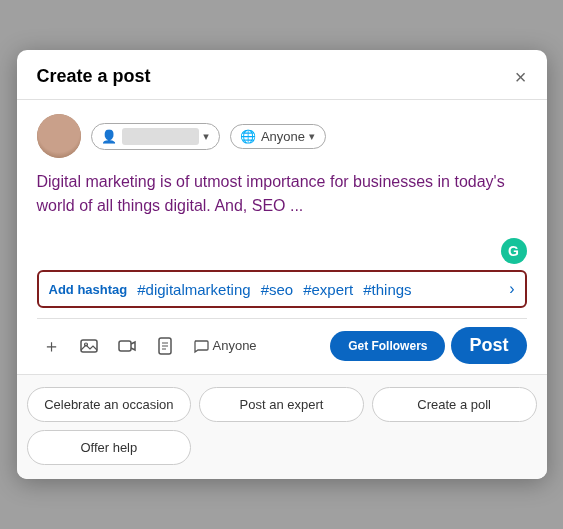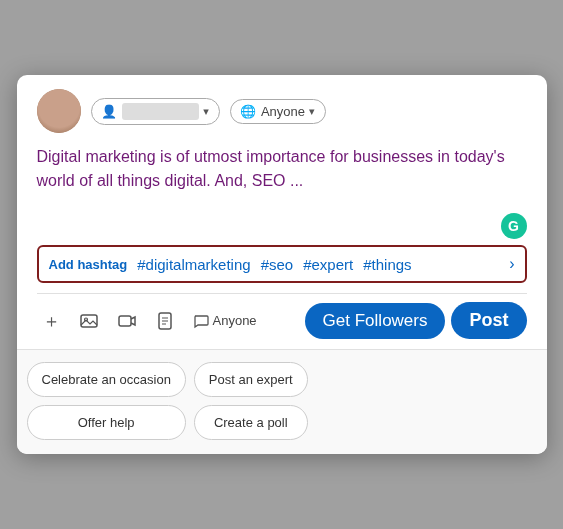--- a/index.html
+++ b/index.html
@@ -201,38 +201,38 @@
       padding: 4px 6px;
       border-radius: 4px;
     }
     .spacer { flex: 1; }
     .get-followers-btn {
       background: #0a66c2;
       color: #fff;
       border: none;
       border-radius: 20px;
       padding: 8px 18px;
-      font-size: 17px;
-      font-weight: 400;
+      font-size: 12px;
+      font-weight: 700;
       cursor: pointer;
       white-space: nowrap;
     }
     .post-btn {
       background: #0a66c2;
       color: #fff;
       border: none;
       border-radius: 20px;
       padding: 8px 18px;
       font-size: 18px;
       font-weight: 600;
       cursor: pointer;
     }
     .quick-actions {
       display: grid;
-      grid-template-columns: 1fr 1fr 1fr 1fr;
+      grid-template-columns: 1fr 1fr 1fr;
       gap: 8px;
       padding: 12px 10px 14px 10px;
       background: #f9f9f9;
       border-top: 1px solid #e0e0e0;
     }
     .quick-action-btn {
       background: #fff;
       border: 1px solid #ccc;
       border-radius: 20px;
       padding: 9px 14px;
@@ -244,20 +244,24 @@
     }
     .offer-help-row {
       grid-column: 1 / 2;
     }
   </style>
 </head>
 <body>
 
 <div class="modal">
 
+  <div class="modal-header">
+    <span class="modal-title">Create a post</span>
+    <button class="close-btn">×</button>
+  </div>
 
   <div class="modal-body">
 
     <div class="user-row">
       <div class="avatar">
         <div class="avatar-img"></div>
       </div>
       <button class="user-pill">
         <span class="user-pill-icon">👤</span>
         <span class="user-pill-name">&nbsp;&nbsp;&nbsp;&nbsp;&nbsp;&nbsp;&nbsp;&nbsp;&nbsp;</span>
@@ -316,16 +320,16 @@
       </button>
       <div class="spacer"></div>
       <button class="get-followers-btn">Get Followers</button>
       <button class="post-btn">Post</button>
     </div>
   </div>
 
   <div class="quick-actions">
     <button class="quick-action-btn">Celebrate an occasion</button>
     <button class="quick-action-btn">Post an expert</button>
+    <button class="quick-action-btn">Create a poll</button>
     <button class="quick-action-btn offer-help-row">Offer help</button>
-    <button class="quick-action-btn">Create a poll</button>
   </div>
 </div>
 
 </body></html>

